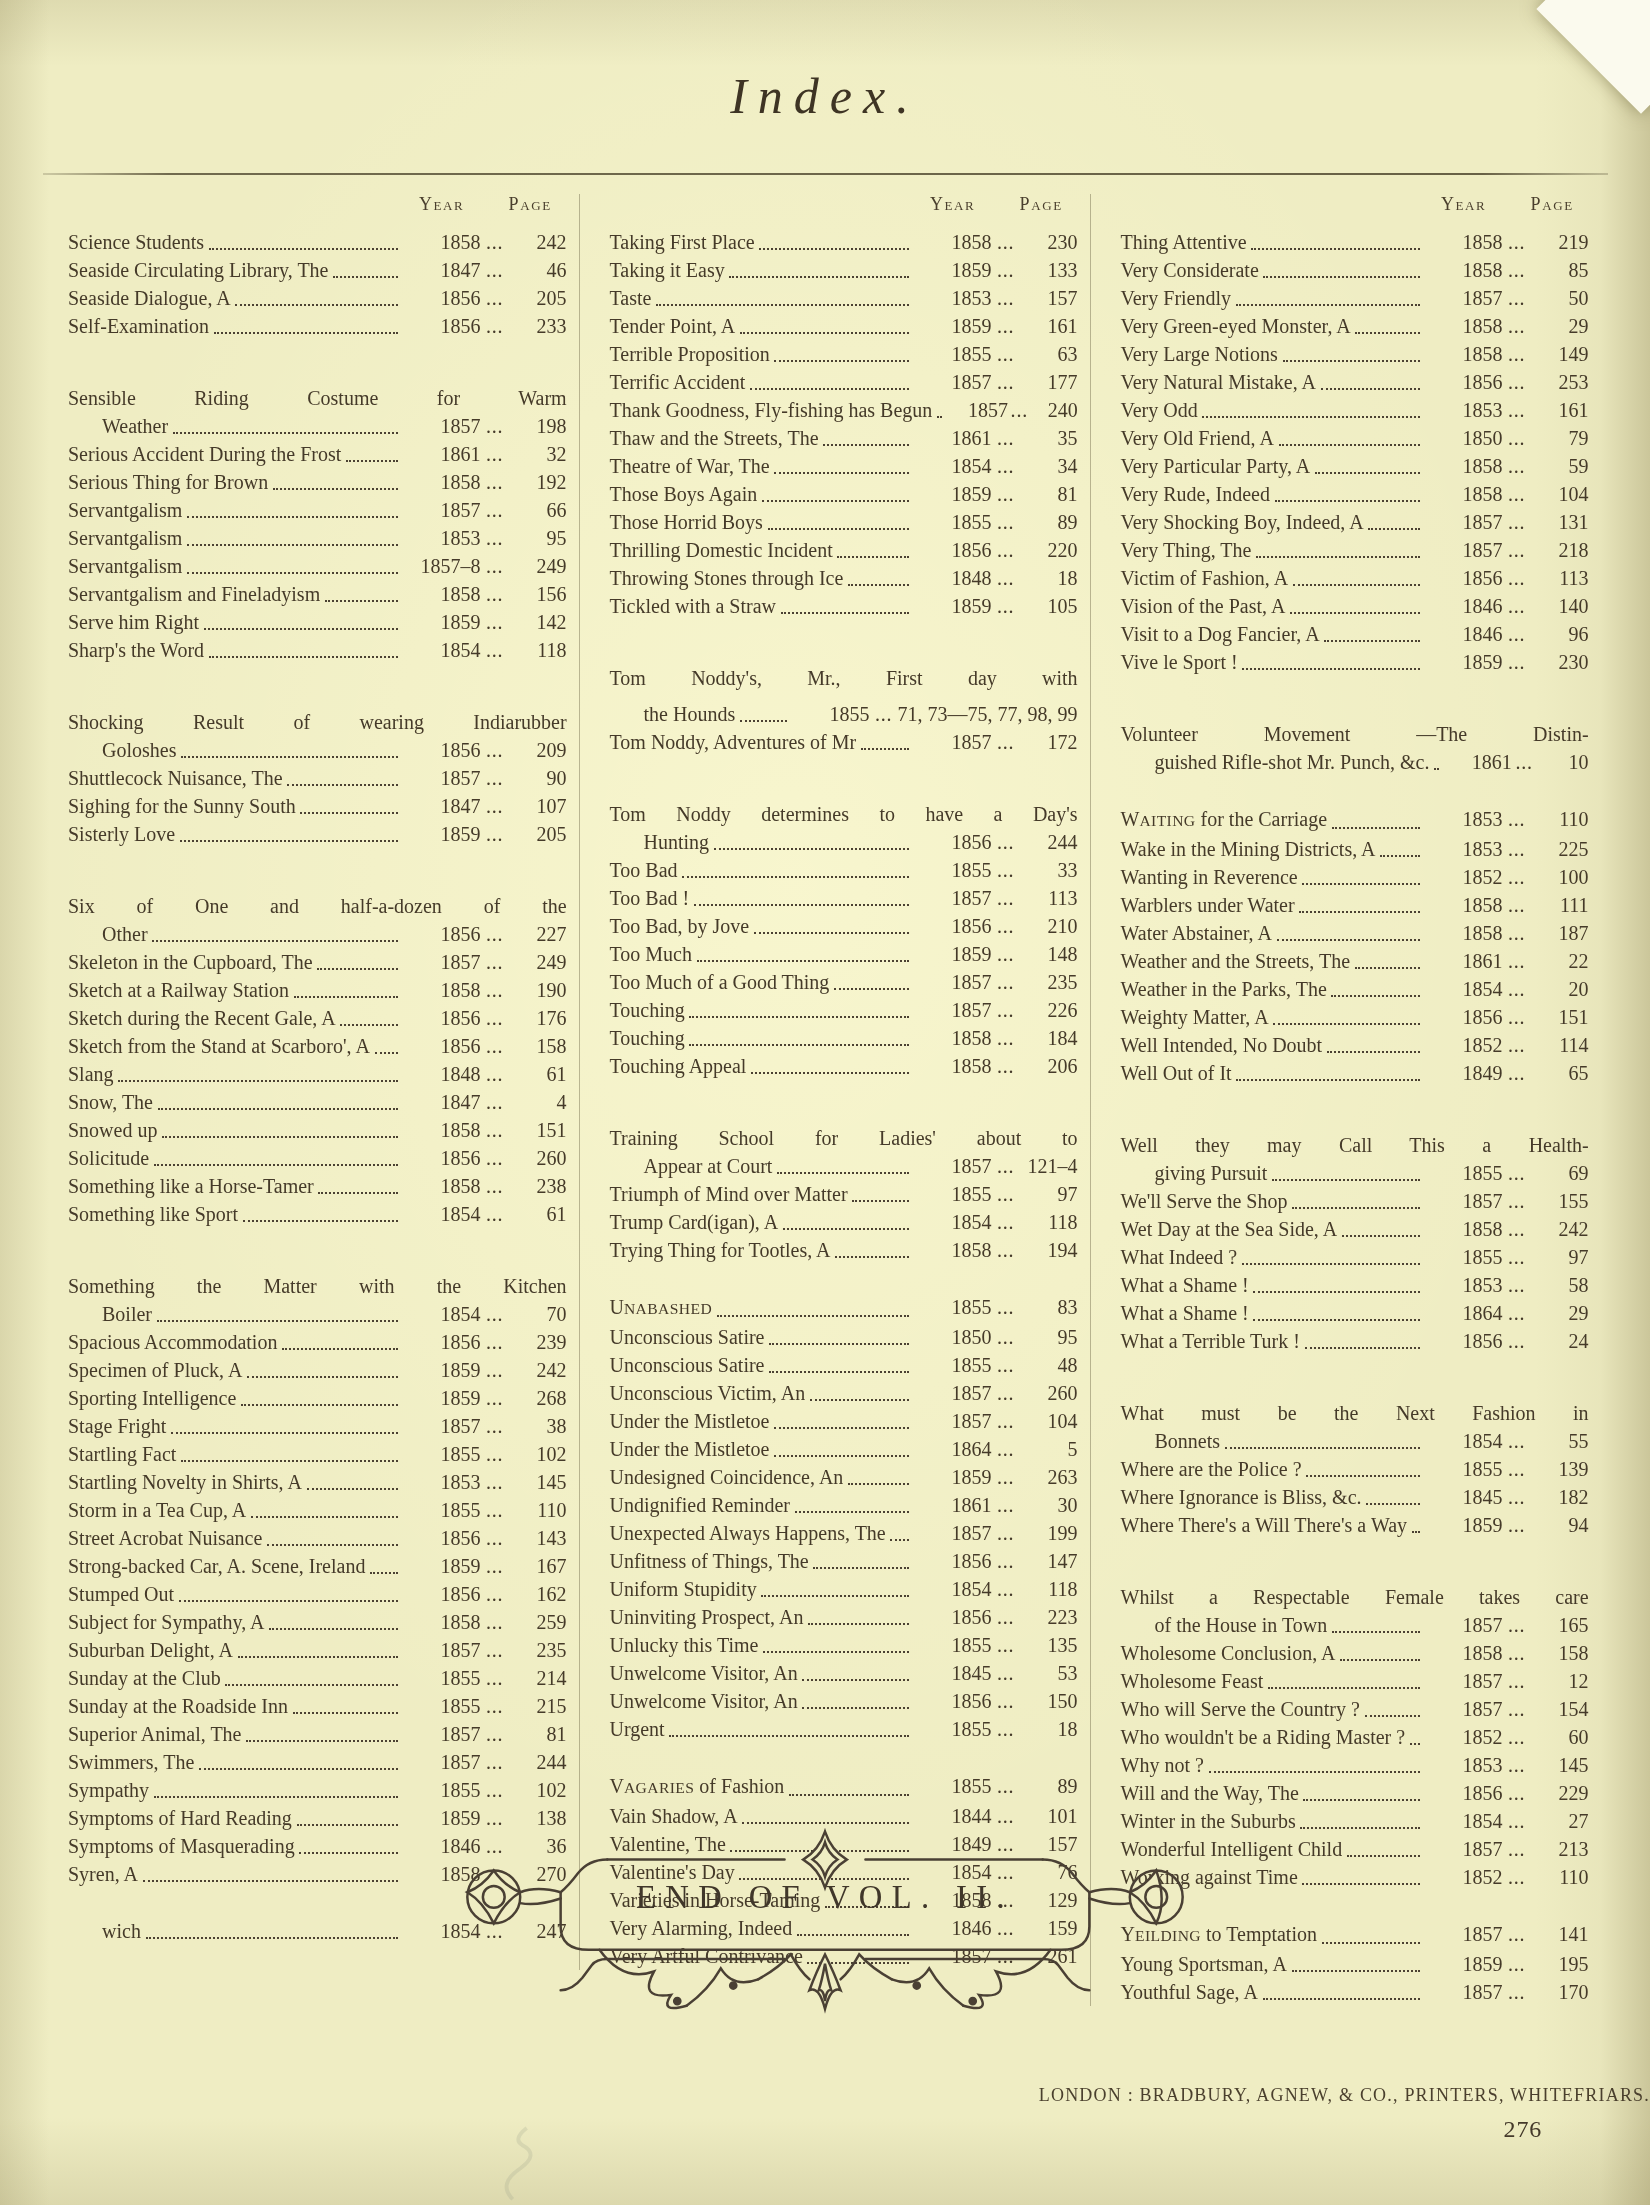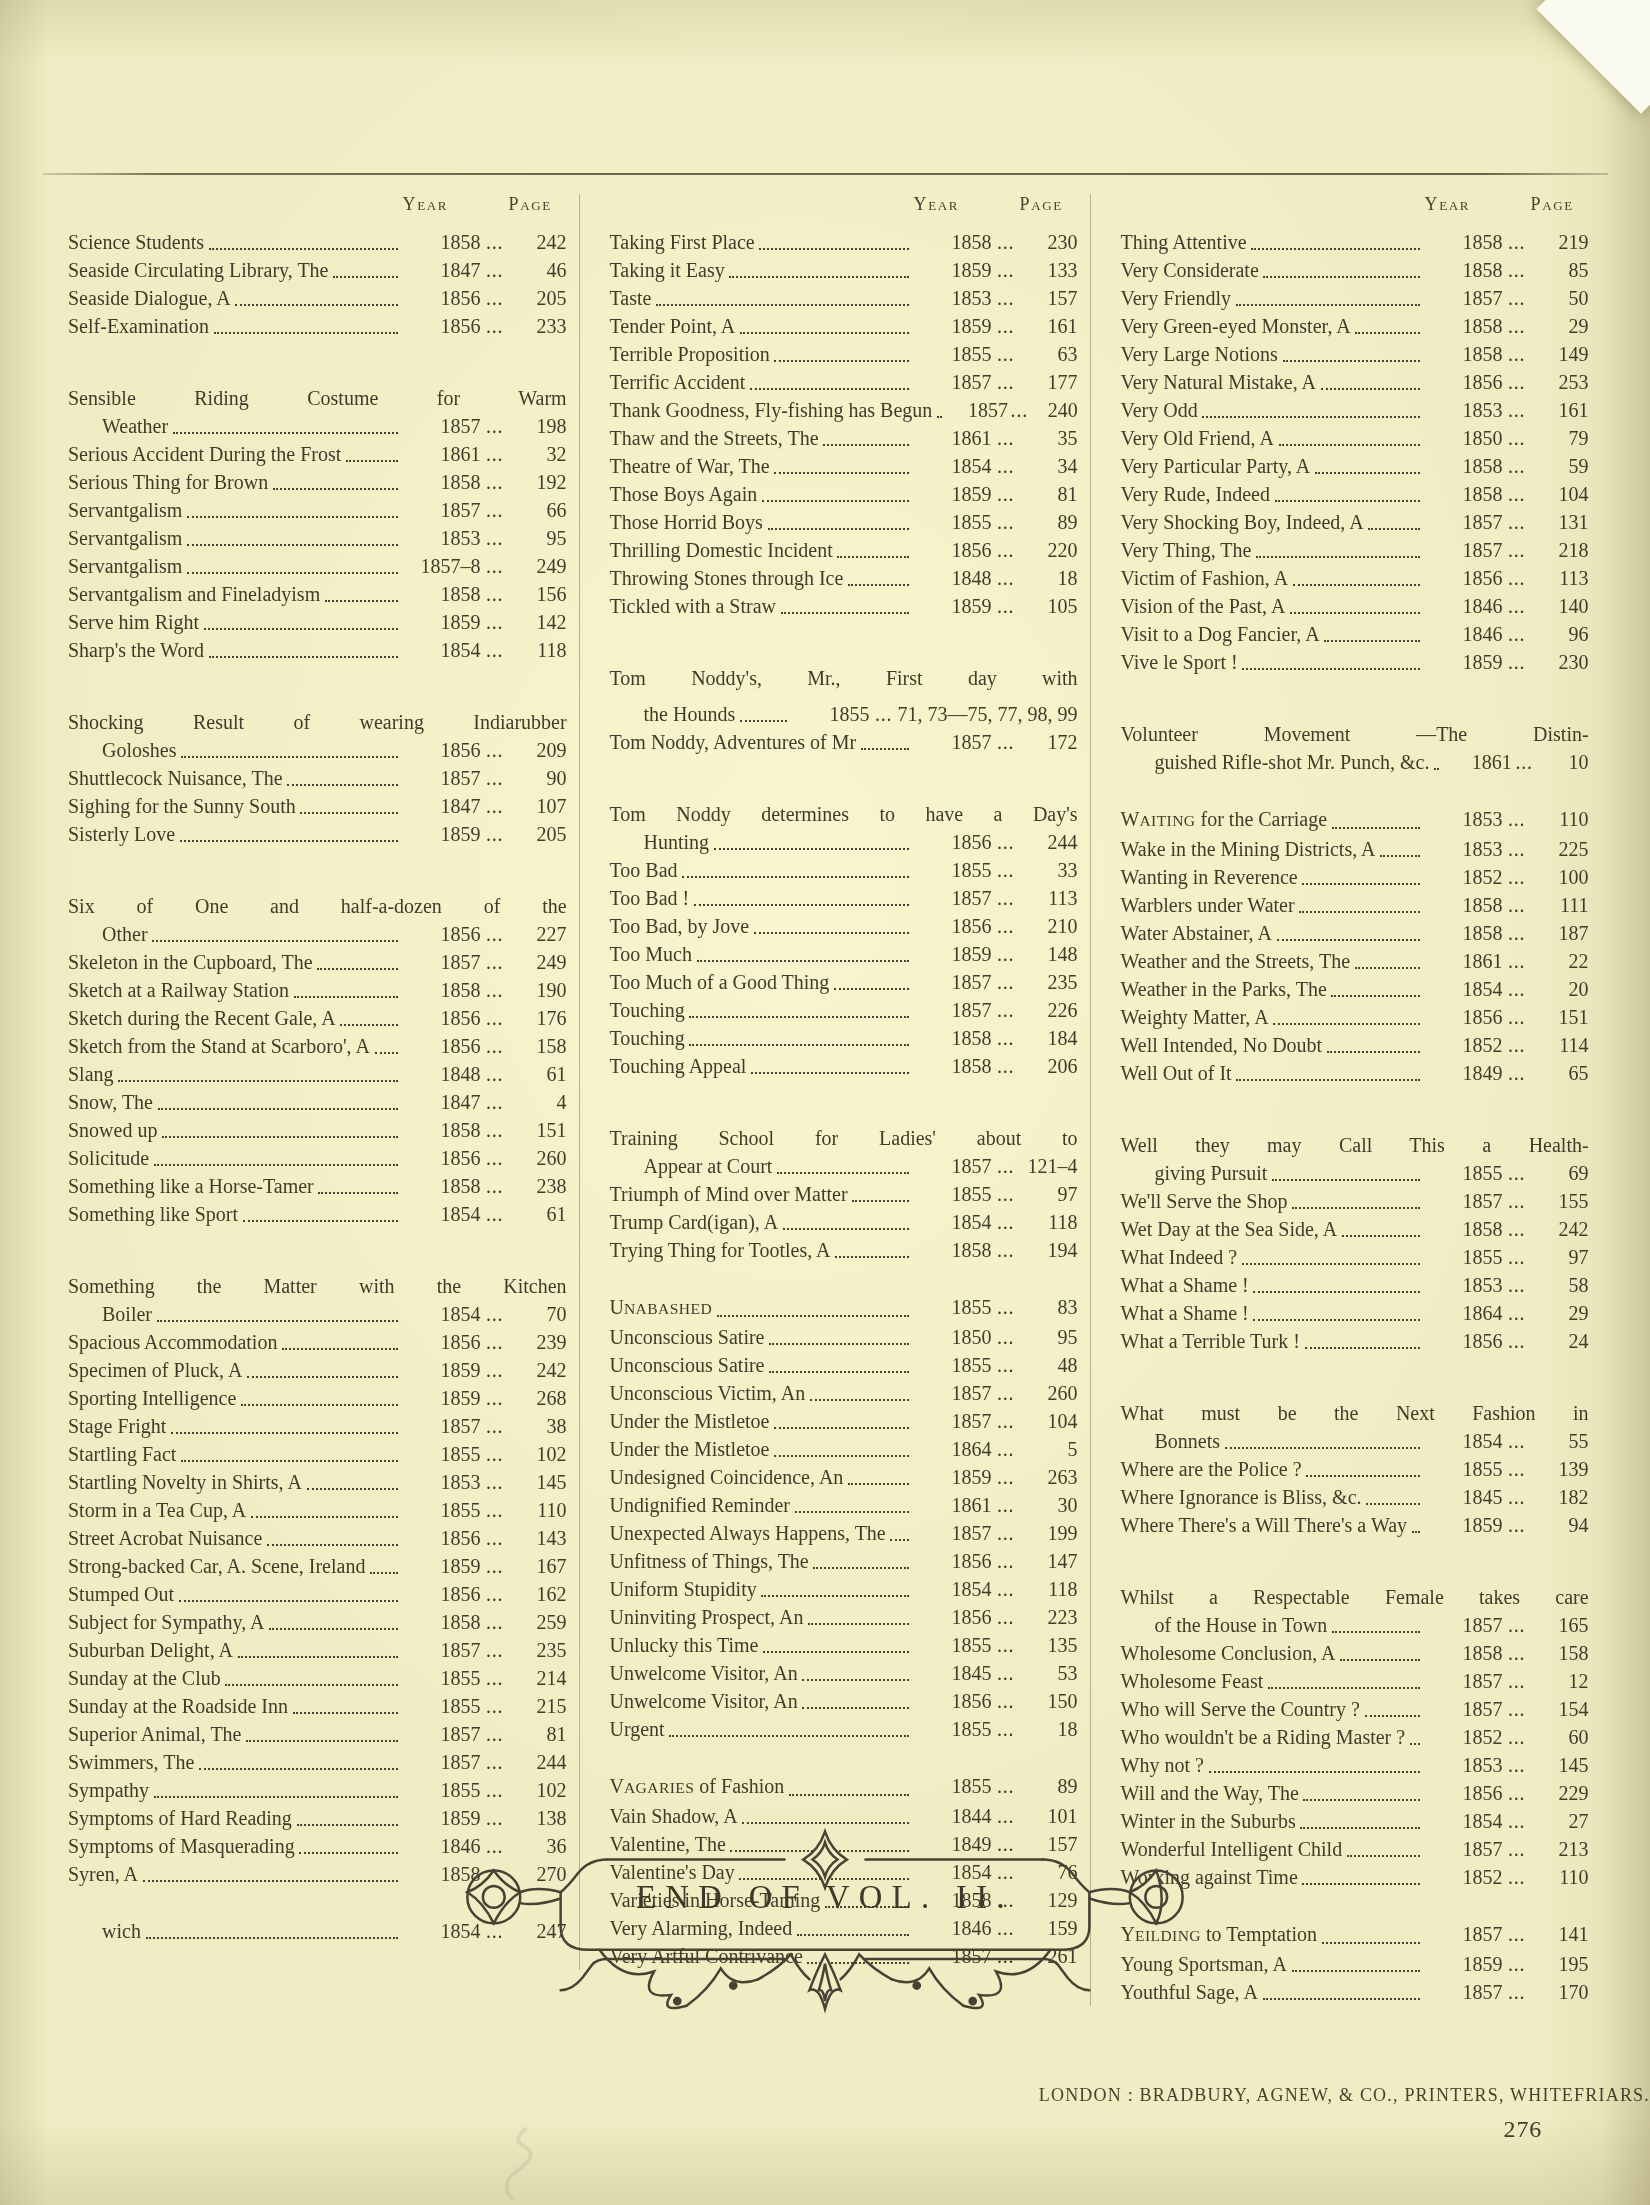--- a/index.html
+++ b/index.html
@@ -37,21 +37,21 @@
     display:flex;align-items:flex-start;
   }
   .col{width:511px;box-sizing:border-box;padding-right:12.4px;}
   .col + .col{border-left:1.6px solid rgba(96,88,58,.40);padding-left:29.5px;}
   .col-head{
     display:flex;align-items:baseline;
     font-variant:small-caps;font-size:18px;letter-spacing:1.6px;
     height:34px;color:#4a3f2d;
   }
   .col-head .hsp{flex:1;}
-  .col-head .hy{width:78px;}
+  .col-head .hy{width:78px;text-align:center;}
   .col-head .hgap{width:28px;}
   .col-head .hp{width:58px;}
   .entry{font-size:20px;line-height:28px;}
   .entry.gap{margin-top:29px;}
   .row{display:flex;align-items:baseline;}
   .t{white-space:nowrap;}
   .l1{text-align:justify;text-align-last:justify;white-space:nowrap;margin-top:44px;}
   .t2ind{padding-left:34px;white-space:nowrap;}
   .lead{
     flex:1;min-width:3.1px;align-self:flex-end;height:0;
@@ -75,20 +75,21 @@
     font-size:24px;color:#44392a;letter-spacing:0.8px;
   }
   .smudge{position:absolute;left:466px;top:2114px;opacity:.45;}
 </style>
 </head>
 <body>
 
 <div class="page">
   <div class="corner-fold"></div>
 
+  <div class="page-title">Index.</div>
   <div class="title-rule"></div>
 
   <div class="cols" id="cols">
       <div class="col">
         <div class="col-head">
           <span class="hsp"></span>
           <span class="hy">Year</span>
           <span class="hgap"></span>
           <span class="hp">Page</span>
         </div>

